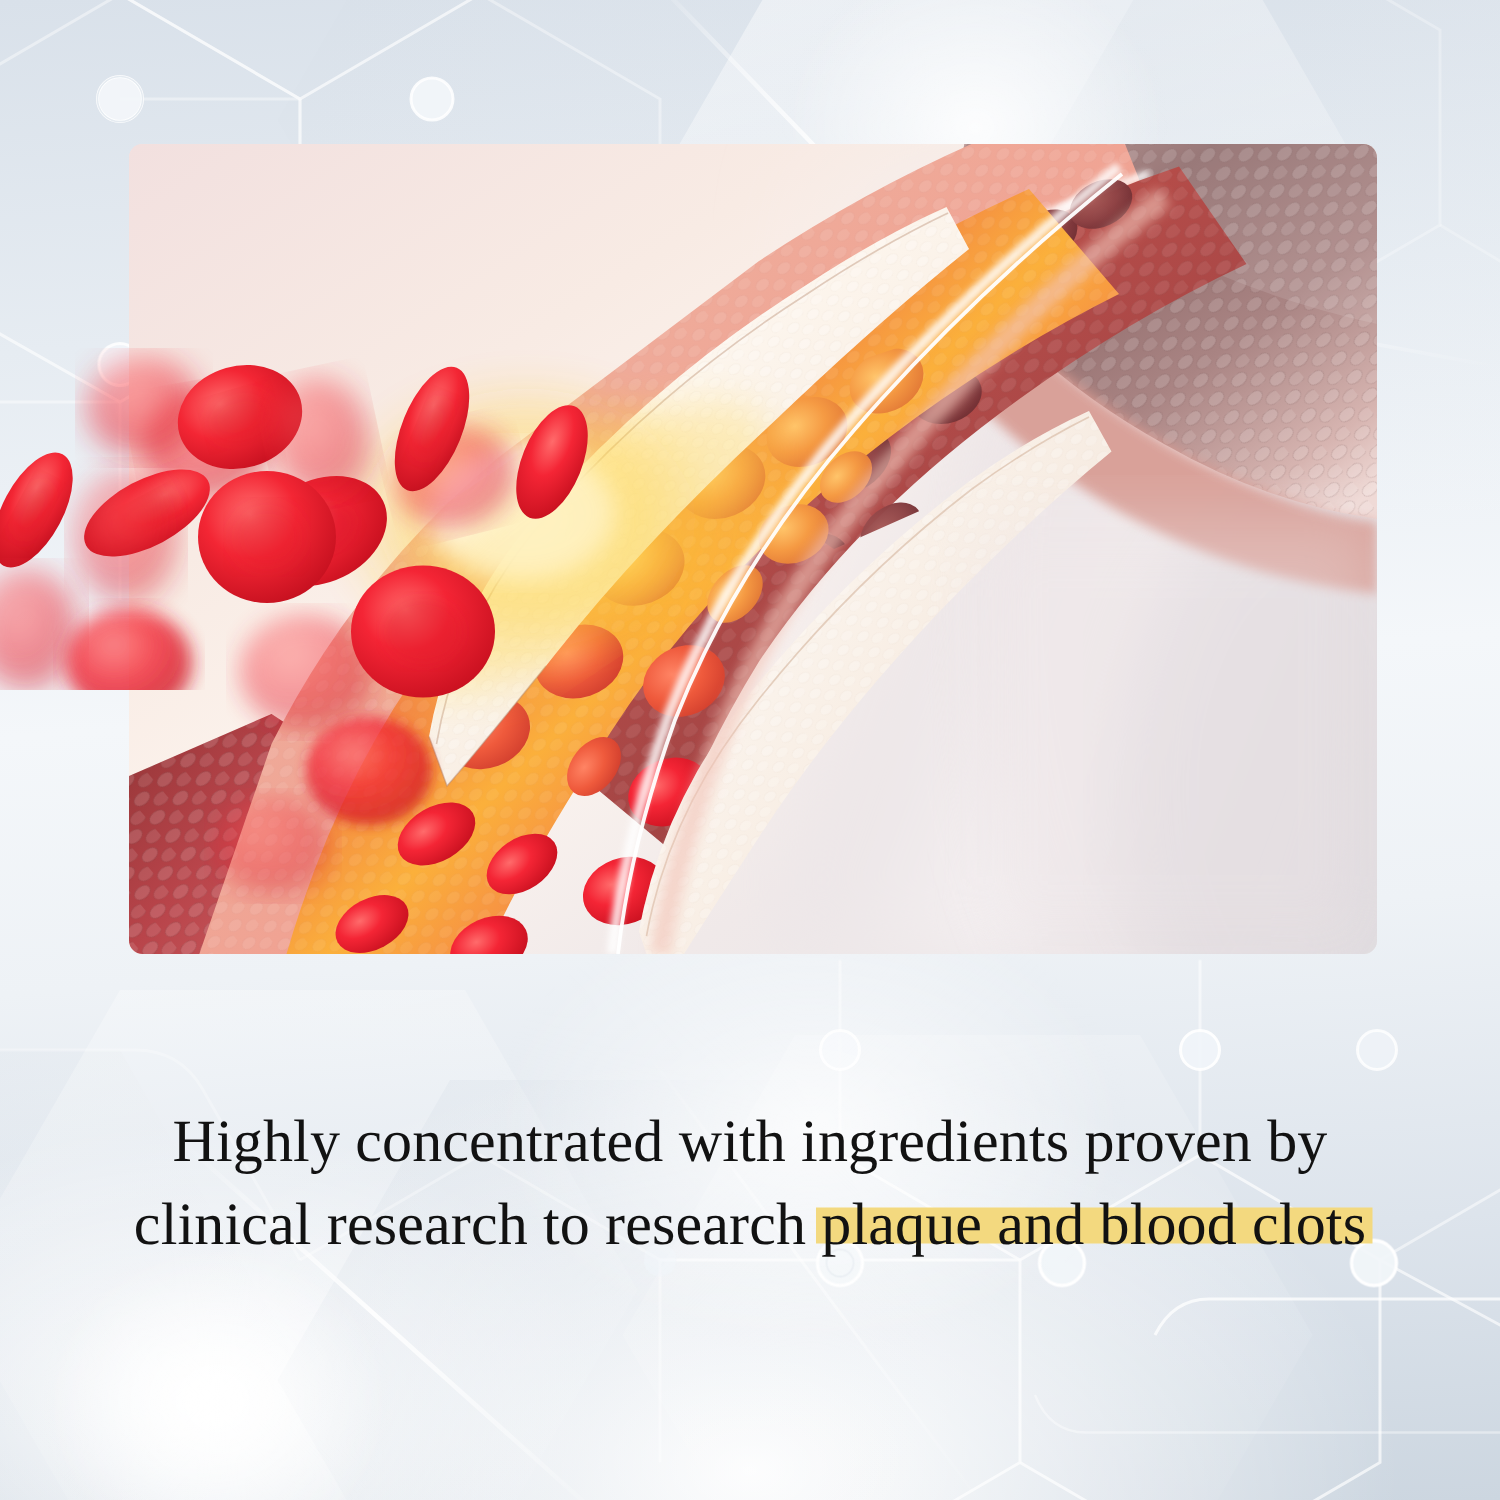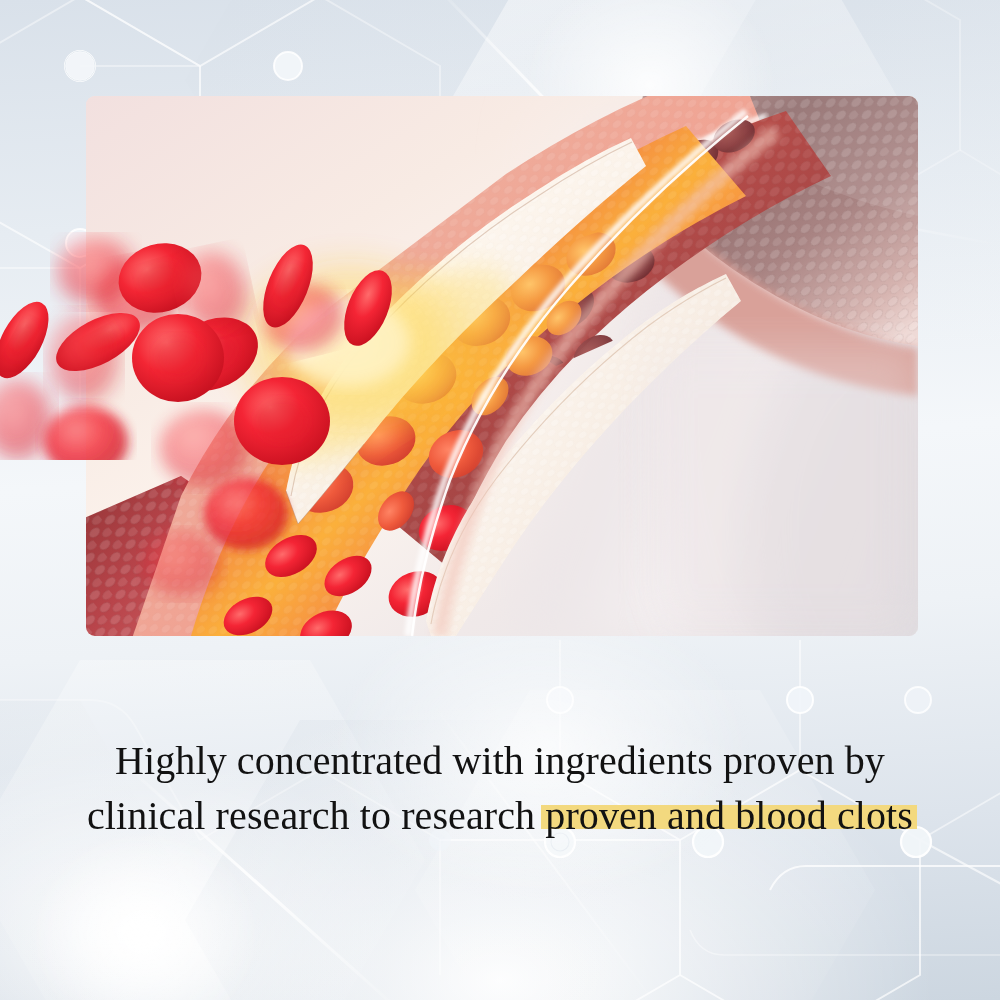--- a/index.html
+++ b/index.html
@@ -526,16 +526,16 @@
       <ellipse cx="178" cy="128" rx="24" ry="22" fill="#e31e2b" opacity="0.38" filter="url(#fsoft6)"></ellipse>
       <ellipse cx="288" cy="56" rx="20" ry="44" fill="url(#fcBright)" transform="rotate(22 288 56)"></ellipse>
       <ellipse cx="288" cy="56" rx="9" ry="23" fill="#cf1422" opacity="0.32" transform="rotate(22 288 56)" filter="url(#fsoft6)"></ellipse>
       <ellipse cx="18" cy="190" rx="34" ry="40" fill="url(#fcBright)" opacity="0.5" filter="url(#fsoft10)"></ellipse>
       <ellipse cx="86" cy="212" rx="42" ry="36" fill="url(#fcBright)" opacity="0.8" filter="url(#fsoft6)"></ellipse>
     </svg>
   </div>
 
   <div class="caption">
     <span class="line">Highly concentrated with ingredients proven by</span>
-    <span class="line"><span>clinical research to research </span><span class="hl">proven and blood clots</span></span>
+    <span class="line"><span>clinical research to research </span><span class="hl">plaque and blood clots</span></span>
   </div>
 
 </div>
 
 </body></html>

